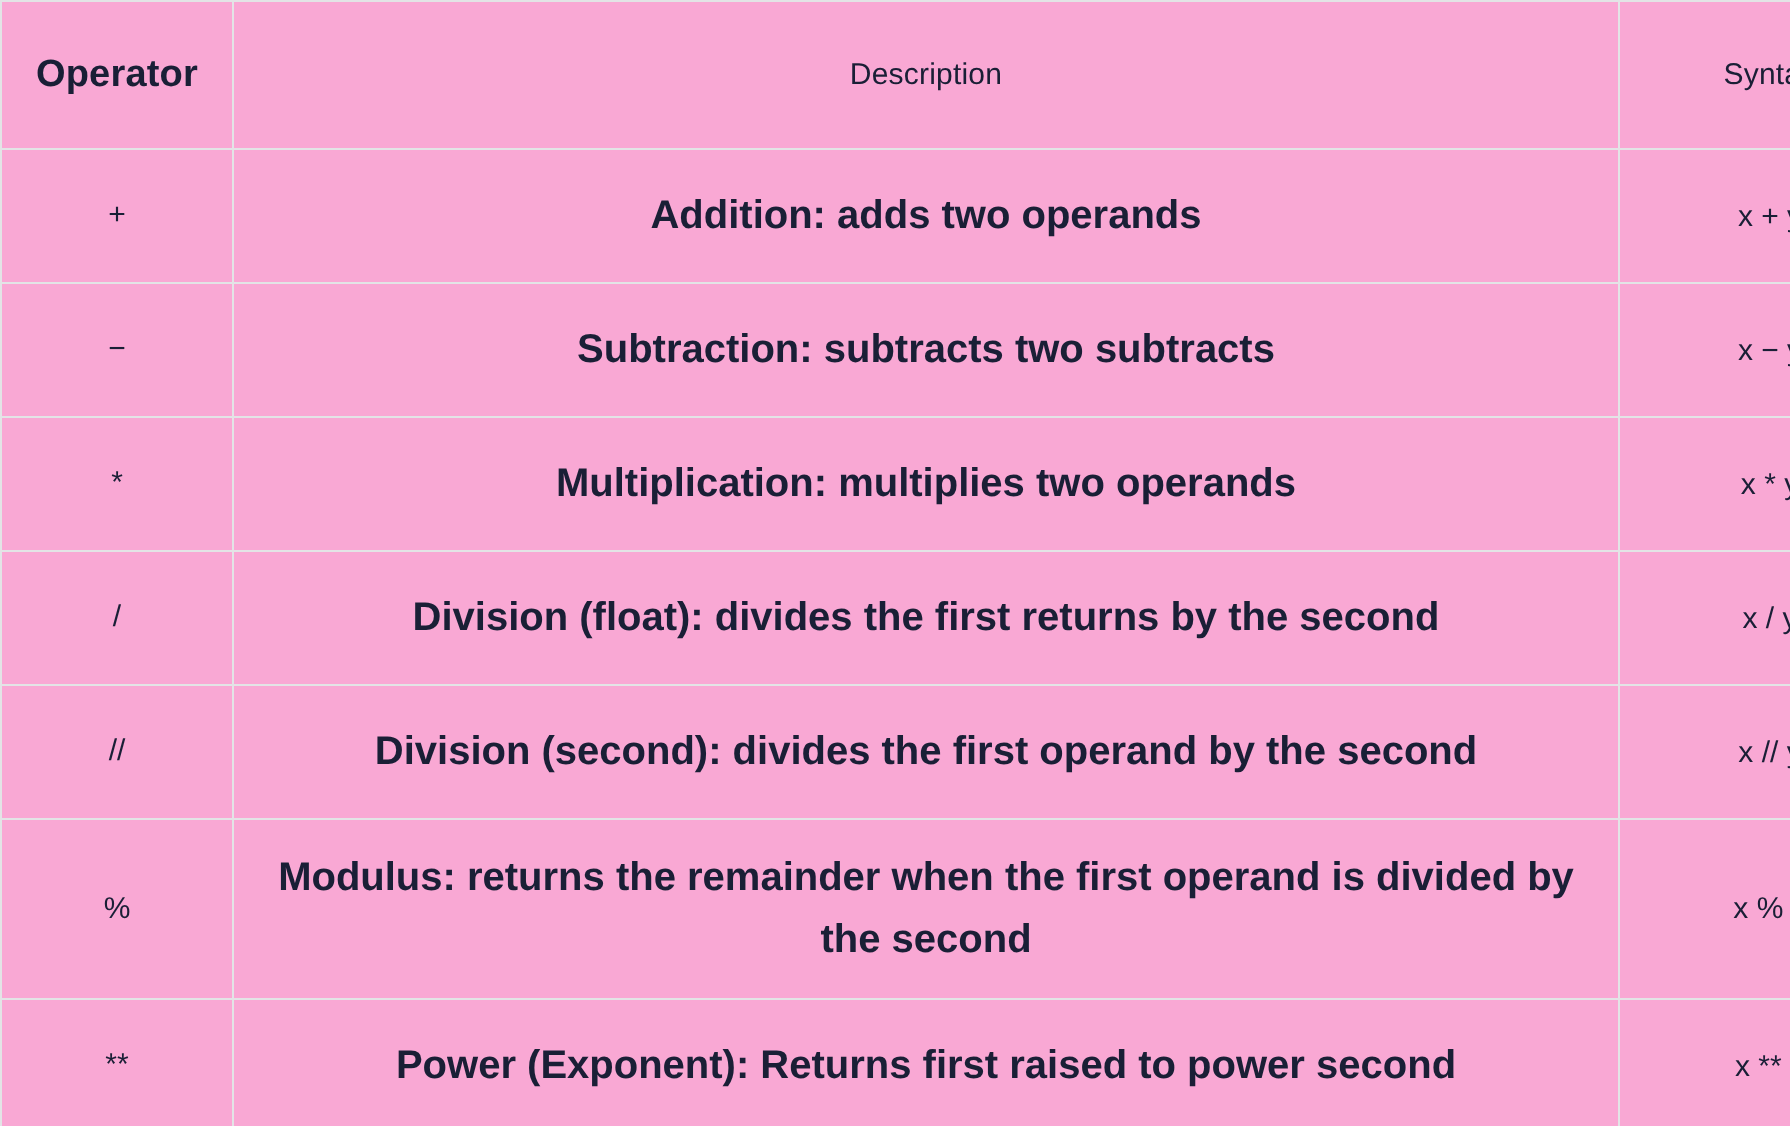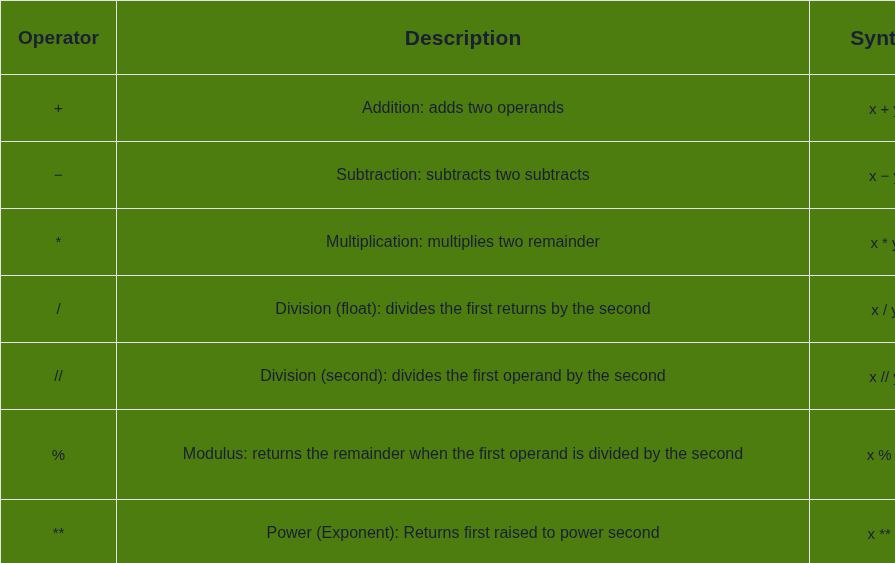--- a/index.html
+++ b/index.html
@@ -30,55 +30,55 @@
     margin: 0;
   }
 
   table.operator-table col.col-operator    { width: 116px; }
   table.operator-table col.col-description { width: 693px; }
   table.operator-table col.col-syntax      { width: 151px; }
 
   table.operator-table th,
   table.operator-table td {
     border: 1px solid #e3e4e6;
-    background: #4d7c0f;
+    background: #f9a8d4;
     color: #1a1f36;
     text-align: center;
     vertical-align: middle;
     padding: 0 10px;
     box-sizing: border-box;
   }
 
   
   thead tr { height: 74px; }
 
   th.head-operator {
     font-size: 19px;
     font-weight: bold;
     letter-spacing: 0.1px;
   }
   th.head-description,
   th.head-syntax {
-    font-size: 21px;
-    font-weight: bold;
+    font-size: 15px;
+    font-weight: normal;
     letter-spacing: 0.1px;
   }
 
   
   tbody tr { height: 67px; }
   tbody tr.row-tall { height: 90px; }
 
   td.cell-operator {
     font-size: 15px;
     font-weight: normal;
     line-height: 1.3;
   }
   td.cell-description {
-    font-size: 16px;
-    font-weight: normal;
+    font-size: 20px;
+    font-weight: bold;
     line-height: 1.55;
   }
   td.cell-syntax {
     font-size: 15px;
     font-weight: normal;
     line-height: 1.4;
   }
 </style>
 </head>
 <body>
@@ -103,21 +103,21 @@
         <td class="cell-description">Addition: adds two operands</td>
         <td class="cell-syntax">x + y</td>
       </tr>
       <tr>
         <td class="cell-operator">−</td>
         <td class="cell-description">Subtraction: subtracts two subtracts</td>
         <td class="cell-syntax">x − y</td>
       </tr>
       <tr>
         <td class="cell-operator">*</td>
-        <td class="cell-description">Multiplication: multiplies two remainder</td>
+        <td class="cell-description">Multiplication: multiplies two operands</td>
         <td class="cell-syntax">x * y</td>
       </tr>
       <tr>
         <td class="cell-operator">/</td>
         <td class="cell-description">Division (float): divides the first returns by the second</td>
         <td class="cell-syntax">x / y</td>
       </tr>
       <tr>
         <td class="cell-operator">//</td>
         <td class="cell-description">Division (second): divides the first operand by the second</td>

